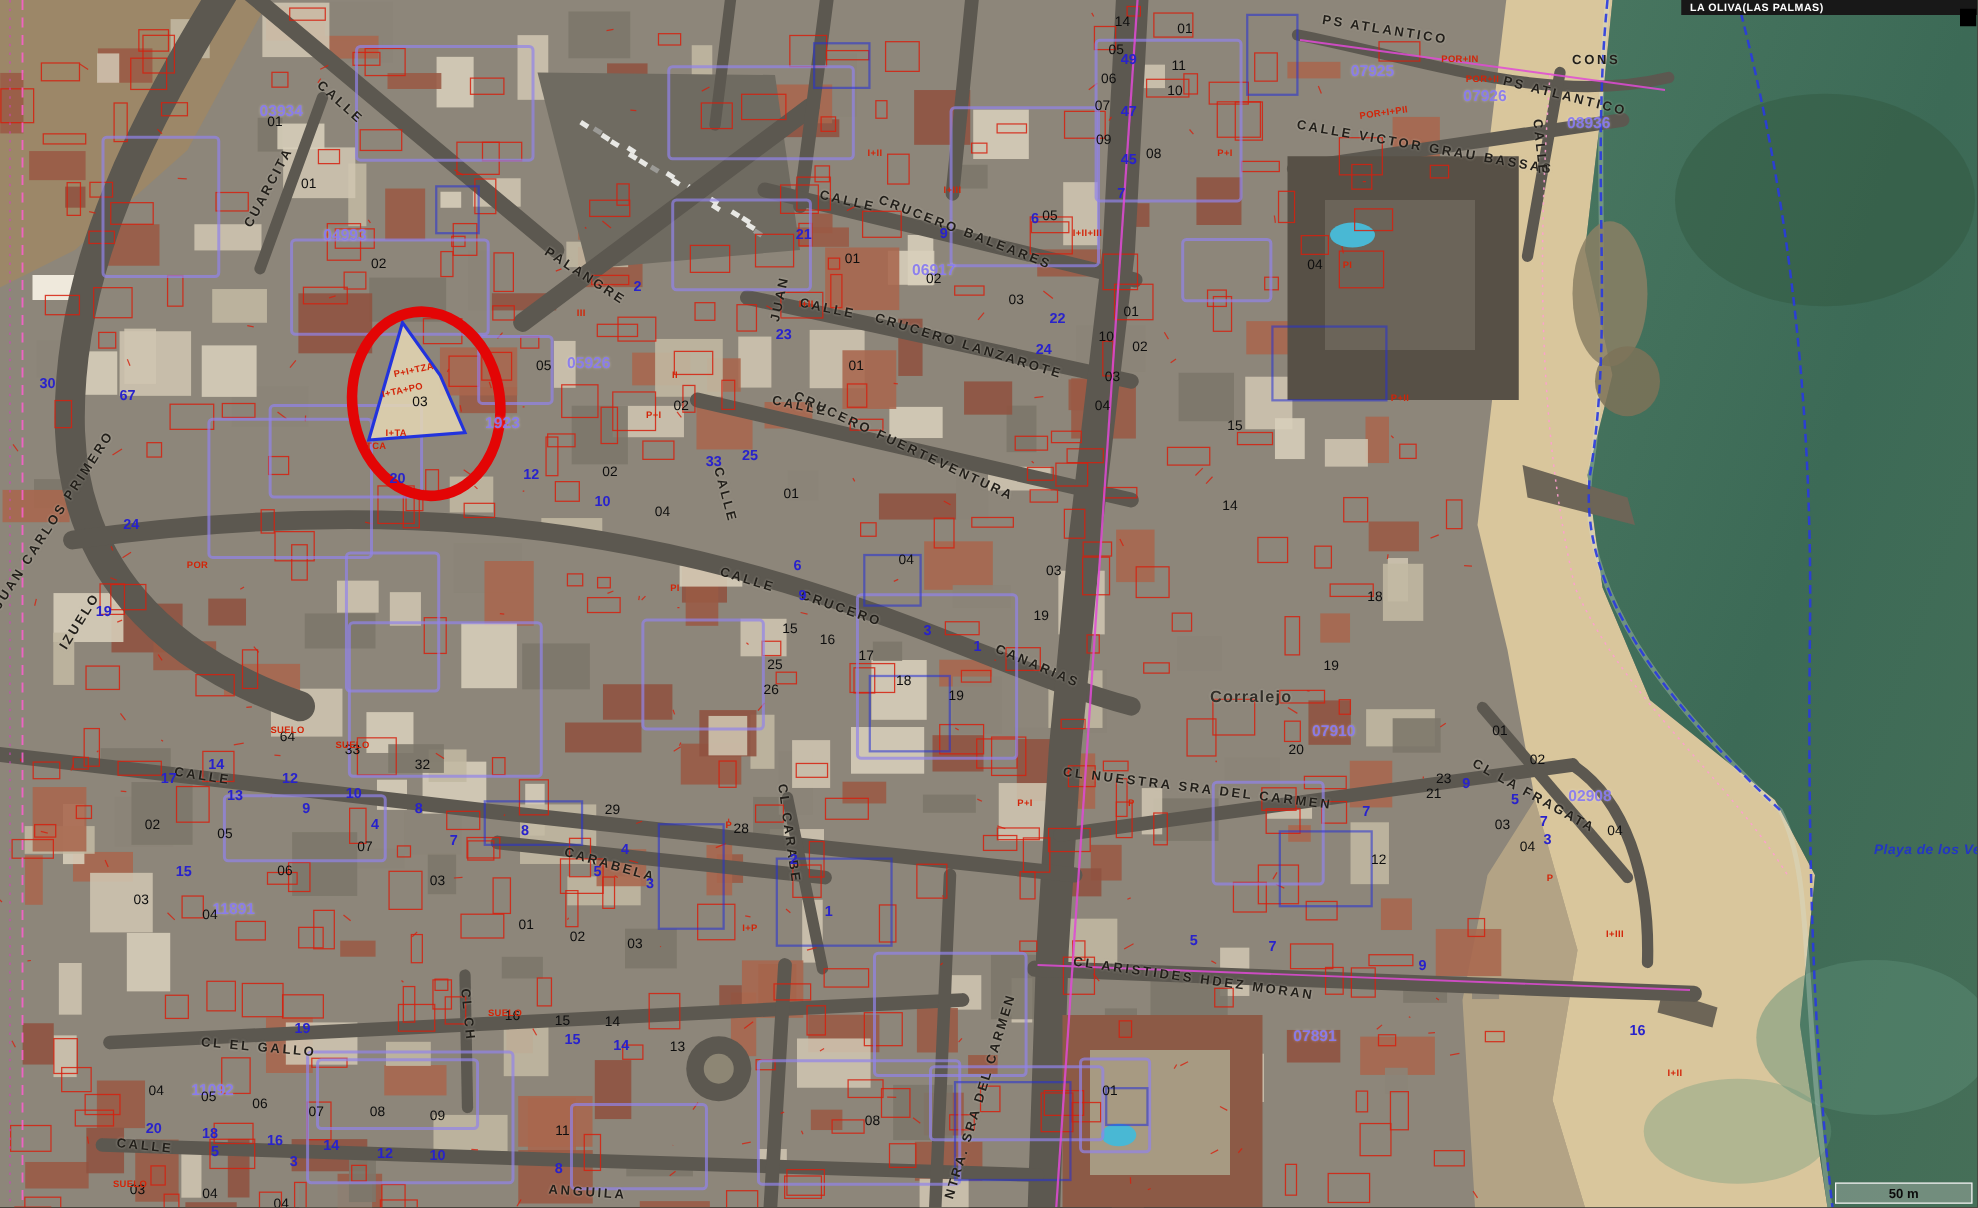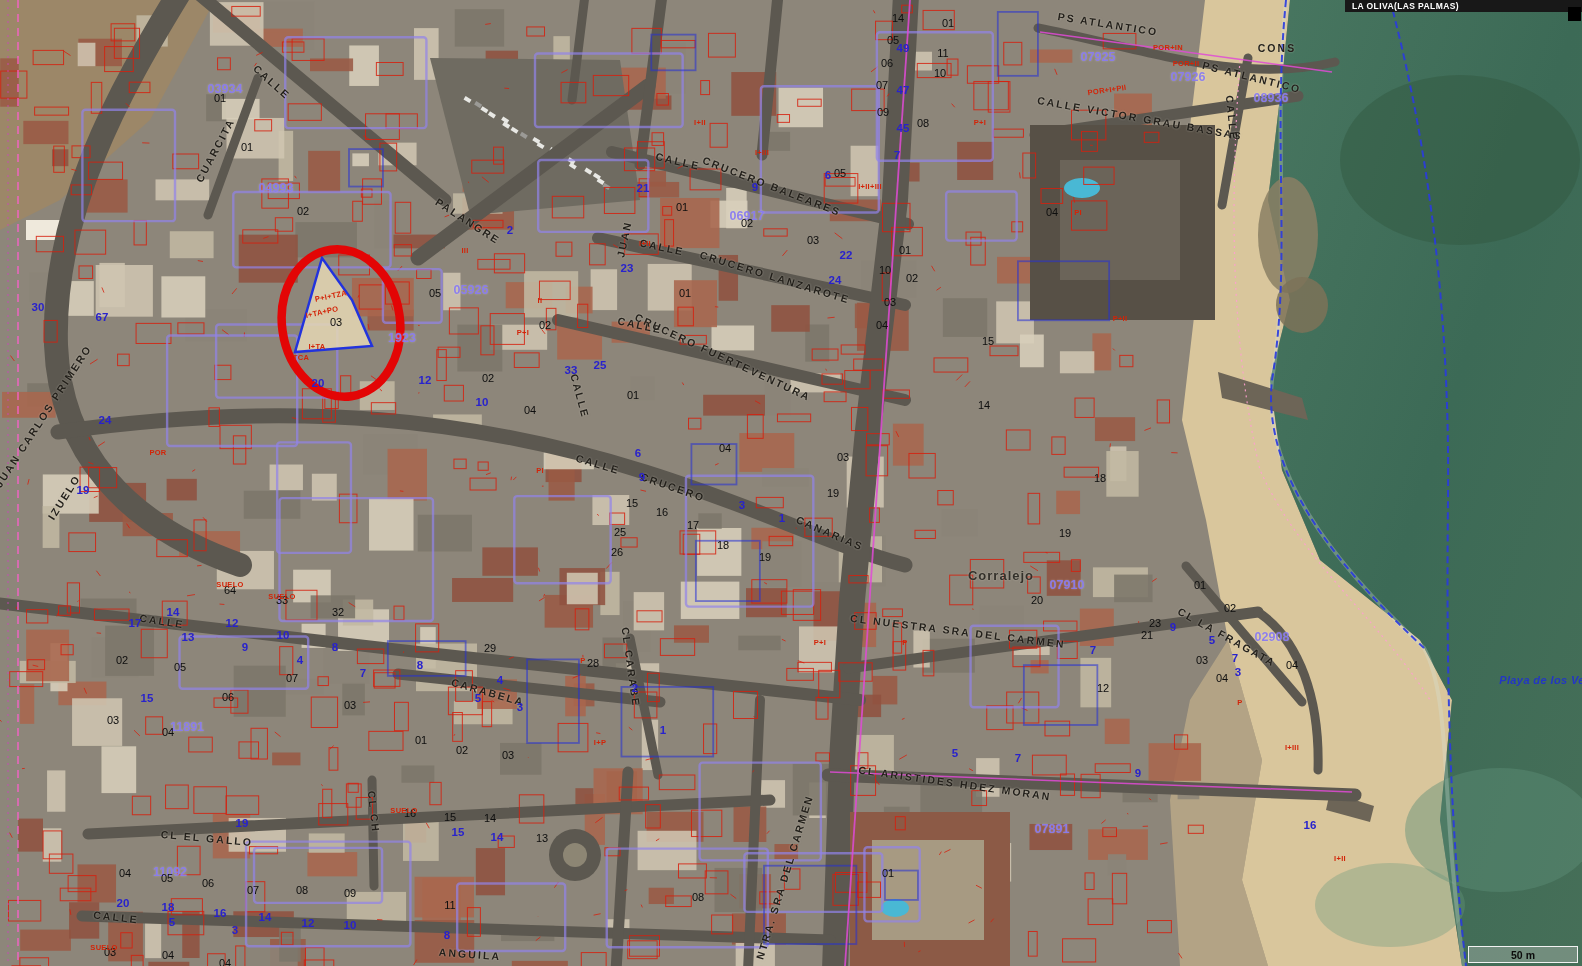--- a/index.html
+++ b/index.html
@@ -914,21 +914,21 @@
       <span class="lbl street" style="left: 781px; top: 888px; --r: -73deg;">CL NTRA. SRA DEL CARMEN</span>
       <span class="lbl street" style="left: 162px; top: 621px; --r: 9deg;">CALLE</span>
       <span class="lbl street" style="left: 488px; top: 692px; --r: 16deg;">CARABELA</span>
       <span class="lbl street" style="left: 631px; top: 667px; --r: 82deg;">CL CARABE</span>
       <span class="lbl street" style="left: 207px; top: 838px; --r: 5deg;">CL EL GALLO</span>
       <span class="lbl street" style="left: 116px; top: 917px; --r: 6deg;">CALLE</span>
       <span class="lbl street" style="left: 470px; top: 954px; --r: 4deg;">ANGUILA</span>
       <span class="lbl street" style="left: 43px; top: 416px; --r: -57deg;">JUAN CARLOS PRIMERO</span>
       <span class="lbl street" style="left: 64px; top: 497px; --r: -58deg;">IZUELO</span>
       <span class="lbl street" style="left: 374px; top: 812px; --r: 84deg;">CL CH</span>
-      <span class="lbl place" style="left: 1001px; top: 575px; --r: 0deg;">Corralejo</span>
+      <span class="lbl place" style="left: 1001px; top: 557px; --r: 0deg;">Corralejo</span>
       <span class="lbl sea" style="left: 1542px; top: 680px; --r: 0deg;">Playa de los Ve</span>
       <span class="lbl pcode" style="left: 225px; top: 89px; --r: 0deg;">03934</span>
       <span class="lbl pcode" style="left: 276px; top: 188px; --r: 0deg;">04993</span>
       <span class="lbl pcode" style="left: 471px; top: 290px; --r: 0deg;">05926</span>
       <span class="lbl pcode" style="left: 747px; top: 216px; text-align: center; --r: 0deg;">06917</span>
       <span class="lbl pcode" style="left: 1098px; top: 57px; --r: 0deg;">07925</span>
       <span class="lbl pcode" style="left: 1188px; top: 77px; --r: 0deg;">07926</span>
       <span class="lbl pcode" style="left: 1271px; top: 98px; --r: 0deg;">08936</span>
       <span class="lbl pcode" style="left: 1067px; top: 585px; --r: 0deg;">07910</span>
       <span class="lbl pcode" style="left: 1052px; top: 829px; --r: 0deg;">07891</span>

